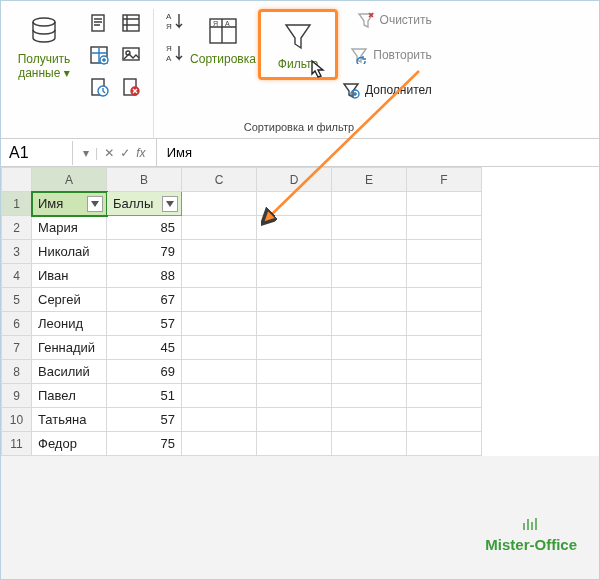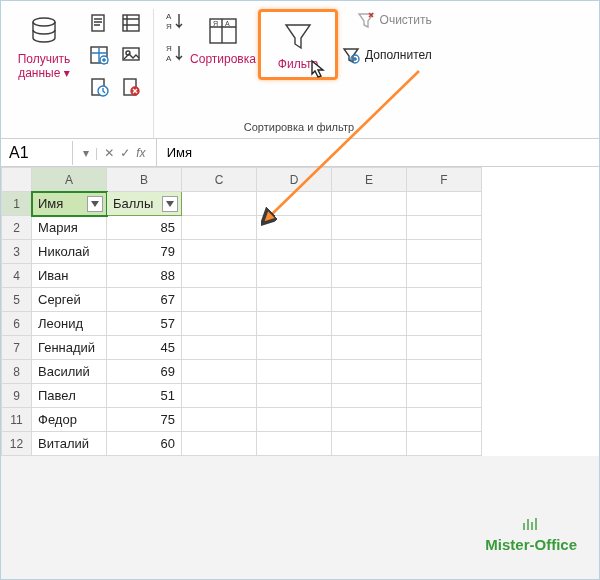--- a/index.html
+++ b/index.html
@@ -35,21 +35,21 @@
     font-size: 11px;
     color: #444;
     padding: 3px 6px;
   }
   .big-btn {
     display:flex; flex-direction:column; align-items:center;
     width: 70px; padding:4px 2px;
     cursor:pointer;
   }
   .big-btn .icon-box { width:36px; height:36px; display:flex; align-items:center; justify-content:center; }
-  .big-btn .lbl { font-size:12px; color:#be185d; text-align:center; margin-top:3px; line-height:1.2; }
+  .big-btn .lbl { font-size:12px; color:#4d7c0f; text-align:center; margin-top:3px; line-height:1.2; }
   .mini-grid { display:grid; grid-template-columns: repeat(2,28px); grid-template-rows: repeat(3,28px); gap:4px; margin-left:6px; }
   .mini-grid .mini { display:flex; align-items:center; justify-content:center; cursor:pointer; }
   svg { stroke:#3b3b3b; stroke-width:1.4; fill:none; }
 
   .sort-stack { display:flex; flex-direction:column; gap:12px; justify-content:center; padding:2px 4px; }
   .sort-small { display:flex; align-items:center; gap:2px; cursor:pointer; }
 
   .filter-highlight {
     border: 3px solid #ff8a2f;
     border-radius: 4px;
@@ -253,20 +253,28 @@
         </div>
       </div>
 
       <div class="clear-stack">
         <div class="clear-item">
           <svg width="18" height="18" viewBox="0 0 18 18" style="stroke:#aaa">
               <path d="M2 3h14L11 10v6l-4-2v-4z"></path>
               <path d="M12 2l4 4m0-4l-4 4" stroke="#c33"></path>
             </svg>
           <span>Очистить</span>
+        </div>
+        <div class="clear-item">
+          <svg width="18" height="18" viewBox="0 0 18 18" style="stroke:#aaa">
+              <path d="M2 3h14L11 10v6l-4-2v-4z"></path>
+              <path d="M13 12a4 4 0 1 0 2 3" stroke="#2b7abf"></path>
+              <path d="M13 10v3h3" stroke="#2b7abf"></path>
+            </svg>
+          <span>Повторить</span>
         </div>
         <div class="clear-item active">
           <svg width="18" height="18" viewBox="0 0 18 18">
               <path d="M2 3h14L11 10v6l-4-2v-4z"></path>
               <circle cx="13" cy="13" r="4" stroke="#2b7abf"></circle>
               <path d="M13 11v4M11 13h4" stroke="#2b7abf"></path>
             </svg>
           <span>Дополнител</span>
         </div>
       </div>
@@ -385,32 +393,32 @@
         <tr>
           <th class="row-hdr">9</th>
           <td>Павел</td>
           <td class="num">51</td>
           <td></td>
           <td></td>
           <td></td>
           <td></td>
         </tr>
         <tr>
+          <th class="row-hdr">10</th>
+          <td>Татьяна</td>
+          <td class="num">57</td>
+          <td></td>
+          <td></td>
+          <td></td>
+          <td></td>
+        </tr>
+        <tr>
           <th class="row-hdr">11</th>
           <td>Федор</td>
           <td class="num">75</td>
-          <td></td>
-          <td></td>
-          <td></td>
-          <td></td>
-        </tr>
-        <tr>
-          <th class="row-hdr">12</th>
-          <td>Виталий</td>
-          <td class="num">60</td>
           <td></td>
           <td></td>
           <td></td>
           <td></td>
         </tr>
       </tbody>
   </table>
 </div>
 
 <svg class="arrow" width="200" height="170">

